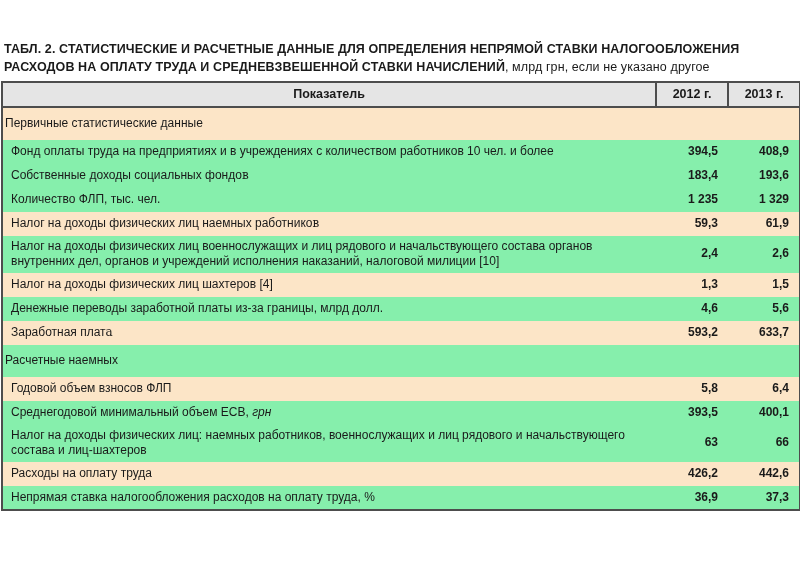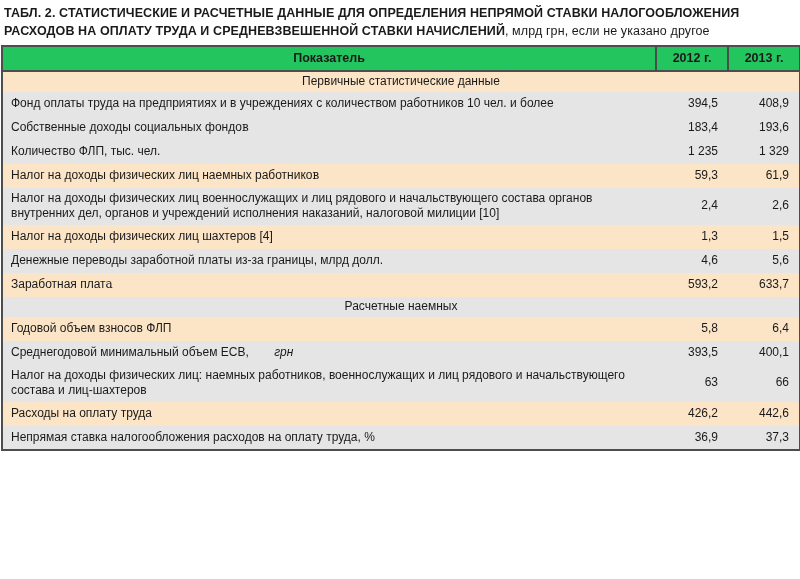--- a/index.html
+++ b/index.html
@@ -11,66 +11,67 @@
     background: #ffffff;
     font-family: "Liberation Sans", sans-serif;
     color: #1a1a1a;
   }
   .title {
     padding: 5px 16px 4px 4px;
     font-size: 12.5px;
     font-weight: bold;
     line-height: 1.42;
     letter-spacing: 0.1px;
+    margin-top: 36px;
   }
   .title .unit {
     font-weight: normal;
   }
   table.stat {
     width: 798px;
     margin-left: 1px;
     border-collapse: collapse;
     table-layout: fixed;
     border: 2px solid #4d4d4d;
   }
   table.stat col.c-label { width: 654px; }
   table.stat col.c-year  { width: 72px; }
   table.stat th {
-    background: #22c55e;
+    background: #e5e5e5;
     border: 2px solid #4d4d4d;
     font-size: 12.5px;
     font-weight: bold;
     text-align: center;
     padding: 3px 2px;
     height: 17px;
   }
   table.stat td {
     font-size: 12px;
     line-height: 1.3;
     padding: 3px 8px;
     vertical-align: middle;
     border: none;
   }
   table.stat td.num {
     text-align: right;
     padding-right: 10px;
     white-space: nowrap;
+    font-weight: bold;
   }
   tr.shaded { background: #fce5c7; }
-  tr.plain  { background: #e5e5e5; }
+  tr.plain  { background: #86efac; }
   tr.section td {
-    text-align: center;
-    padding: 2px 2px;
+    padding: 8px 2px;
     height: 16px;
   }
   tr.data-row { height: 24px; }
   .marker {
     font-family: "DejaVu Serif", serif;
   }
-  .it { font-style: italic; margin-left: 22px; }
+  .it { font-style: italic; }
 </style>
 </head>
 <body>
 
 <div class="title"><span>ТАБЛ. 2. СТАТИСТИЧЕСКИЕ И РАСЧЕТНЫЕ ДАННЫЕ ДЛЯ ОПРЕДЕЛЕНИЯ НЕПРЯМОЙ СТАВКИ НАЛОГООБЛОЖЕНИЯ РАСХОДОВ НА ОПЛАТУ ТРУДА И СРЕДНЕВЗВЕШЕННОЙ СТАВКИ НАЧИСЛЕНИЙ</span><span class="unit">, млрд грн, если не указано другое</span></div>
 
 <table class="stat">
   <colgroup>
     <col class="c-label">
     <col class="c-year">

